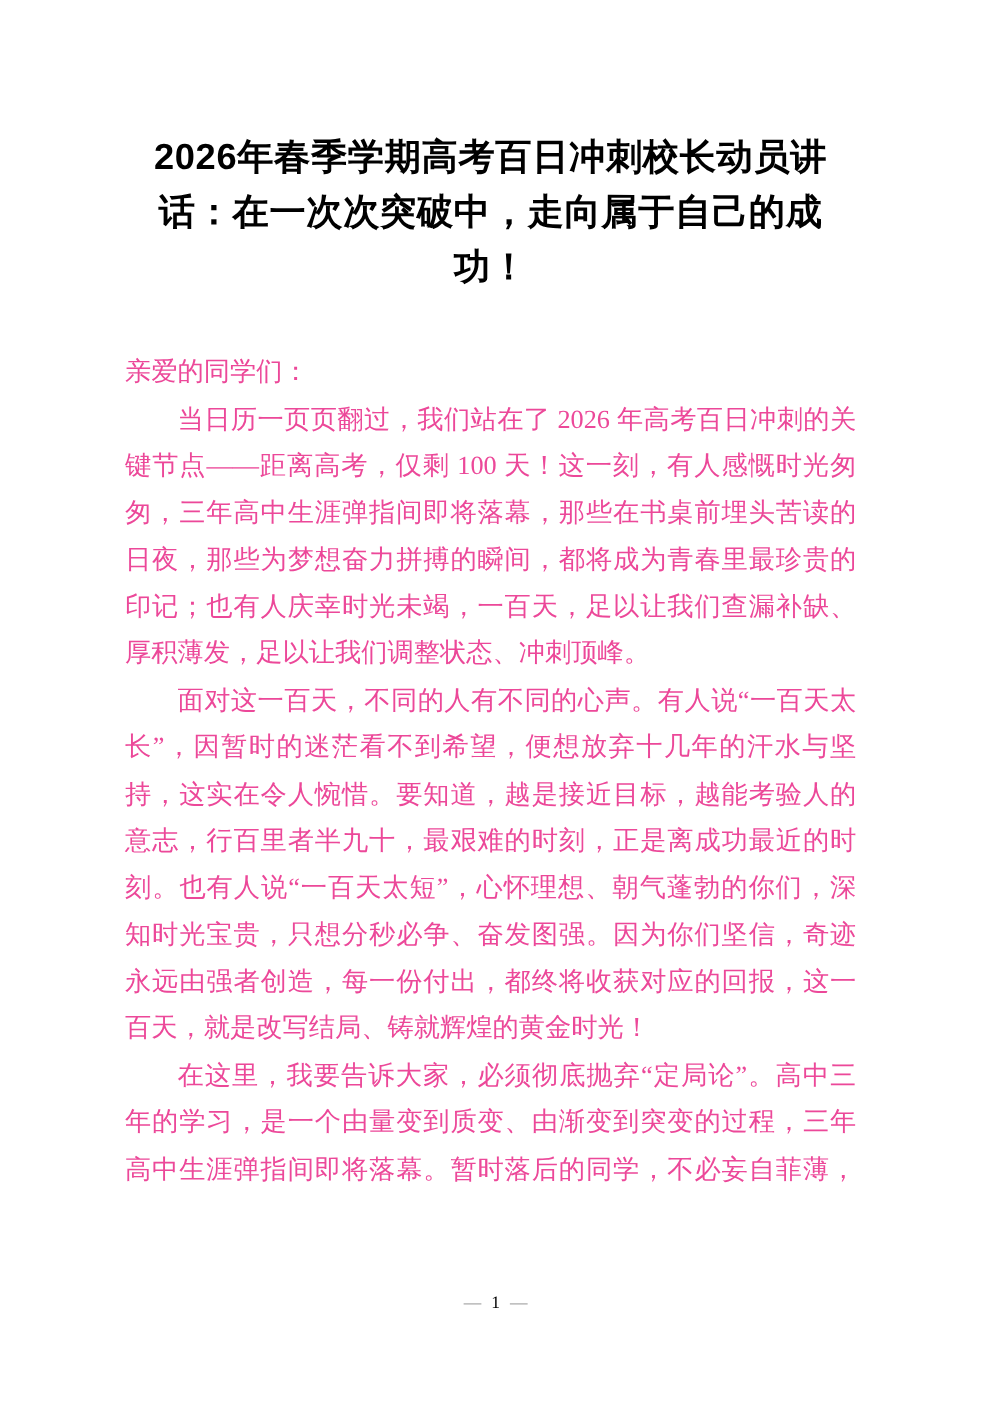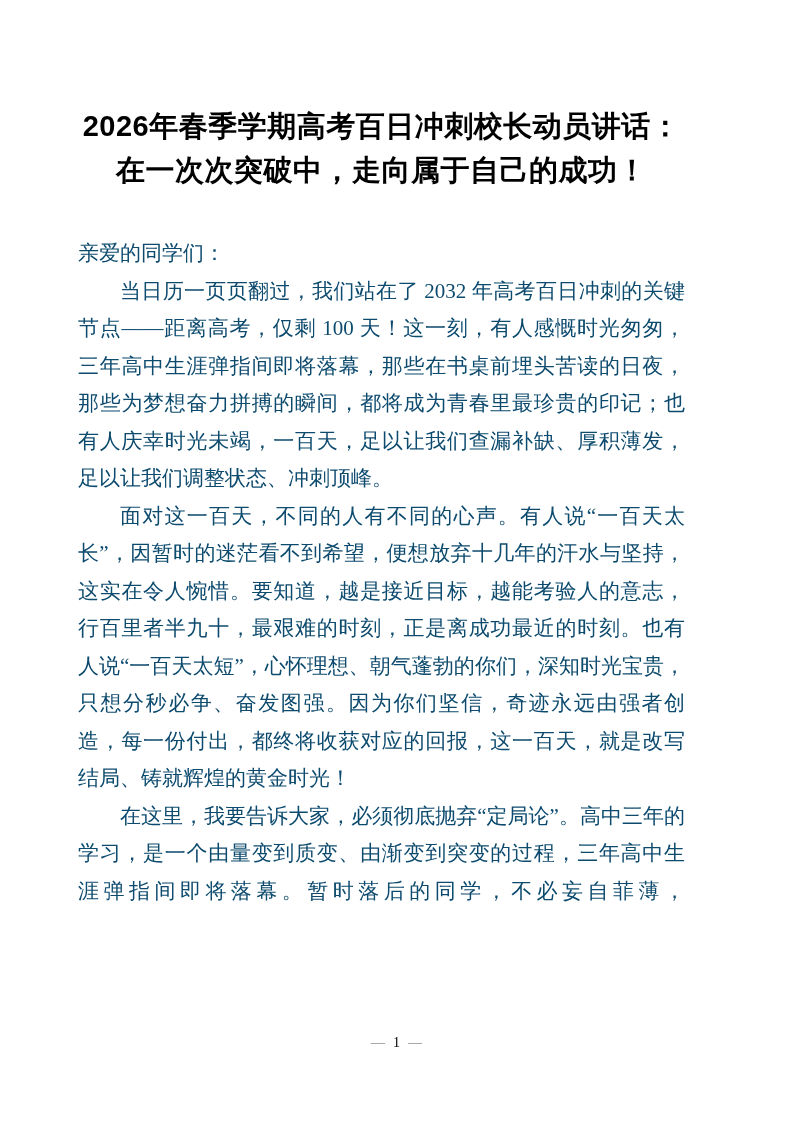--- a/index.html
+++ b/index.html
@@ -6,41 +6,41 @@
     margin: 0;
     padding: 0;
     background: #ffffff;
   }
   .page {
     position: relative;
     width: 793px;
     height: 1122px;
     background: #ffffff;
     box-sizing: border-box;
-    padding: 104px 108px 0 78px;
+    padding: 104px 108px 0 100px;
     overflow: hidden;
     color: #000000;
   }
   .doc-title {
     font-family: "Liberation Sans", sans-serif;
     font-weight: bold;
     font-size: 29px;
     line-height: 44px;
     text-align: center;
     color: #000000;
     margin: 0 0 43px 0;
     letter-spacing: 0.5px;
   }
   .doc-body {
     font-family: "Liberation Serif", serif;
     font-size: 21px;
     line-height: 37.5px;
     text-align: justify;
     text-justify: inter-character;
-    color: #0c4a6e;
+    color: #ec4899;
   }
   .doc-body p {
     margin: 0;
     padding: 0;
   }
   .doc-body p.indent {
     text-indent: 2em;
   }
   .doc-body p.cont {
     text-align-last: justify;
@@ -68,21 +68,21 @@
 </style>
 </head>
 <body>
 
 <div class="page">
 
   <h1 class="doc-title">2026年春季学期高考百日冲刺校长动员讲话：在一次次突破中，走向属于自己的成功！</h1>
 
   <div class="doc-body">
     <p>亲爱的同学们：</p>
-    <p class="indent">当日历一页页翻过，我们站在了 2032 年高考百日冲刺的关键节点——距离高考，仅剩 100 天！这一刻，有人感慨时光匆匆，三年高中生涯弹指间即将落幕，那些在书桌前埋头苦读的日夜，那些为梦想奋力拼搏的瞬间，都将成为青春里最珍贵的印记；也有人庆幸时光未竭，一百天，足以让我们查漏补缺、厚积薄发，足以让我们调整状态、冲刺顶峰。</p>
+    <p class="indent">当日历一页页翻过，我们站在了 2026 年高考百日冲刺的关键节点——距离高考，仅剩 100 天！这一刻，有人感慨时光匆匆，三年高中生涯弹指间即将落幕，那些在书桌前埋头苦读的日夜，那些为梦想奋力拼搏的瞬间，都将成为青春里最珍贵的印记；也有人庆幸时光未竭，一百天，足以让我们查漏补缺、厚积薄发，足以让我们调整状态、冲刺顶峰。</p>
     <p class="indent">面对这一百天，不同的人有不同的心声。有人说“一百天太长”，因暂时的迷茫看不到希望，便想放弃十几年的汗水与坚持，这实在令人惋惜。要知道，越是接近目标，越能考验人的意志，行百里者半九十，最艰难的时刻，正是离成功最近的时刻。也有人说“一百天太短”，心怀理想、朝气蓬勃的你们，深知时光宝贵，只想分秒必争、奋发图强。因为你们坚信，奇迹永远由强者创造，每一份付出，都终将收获对应的回报，这一百天，就是改写结局、铸就辉煌的黄金时光！</p>
     <p class="indent cont">在这里，我要告诉大家，必须彻底抛弃“定局论”。高中三年的学习，是一个由量变到质变、由渐变到突变的过程，三年高中生涯弹指间即将落幕。暂时落后的同学，不必妄自菲薄，</p>
   </div>
 
   <div class="page-footer">
     <span class="dash">—</span><span class="num">1</span><span class="dash">—</span>
   </div>
 
 </div>
 

